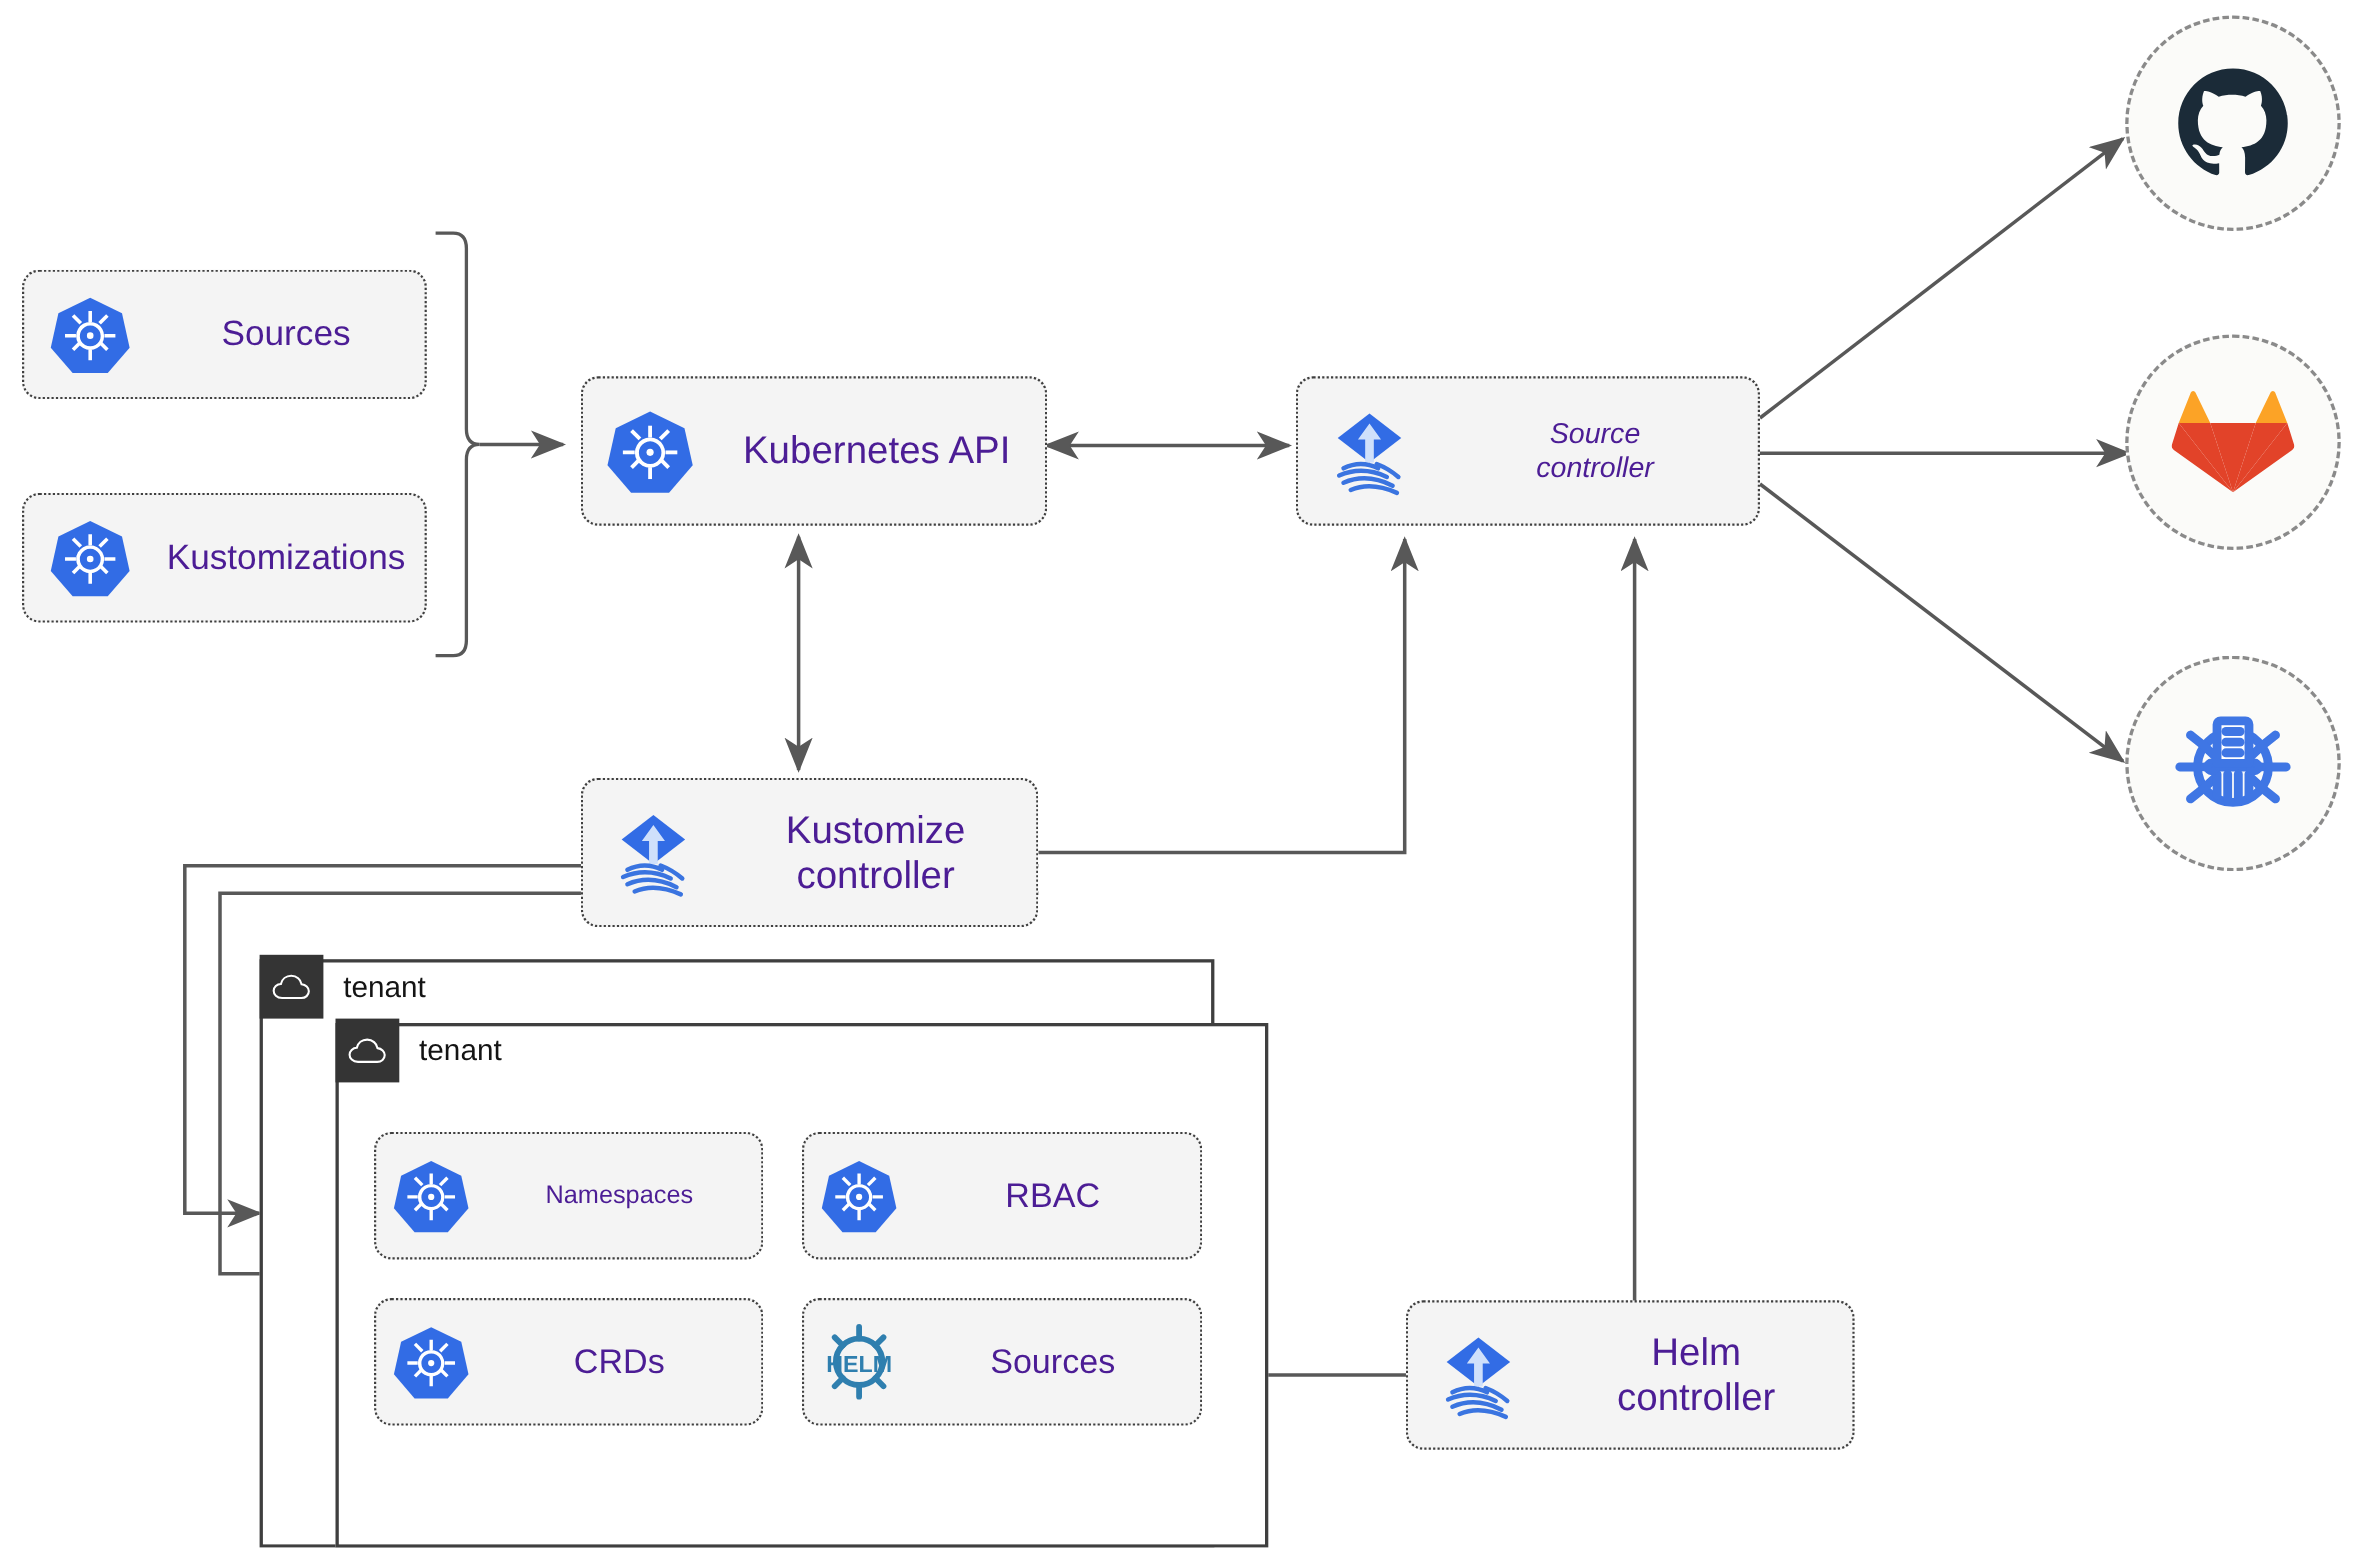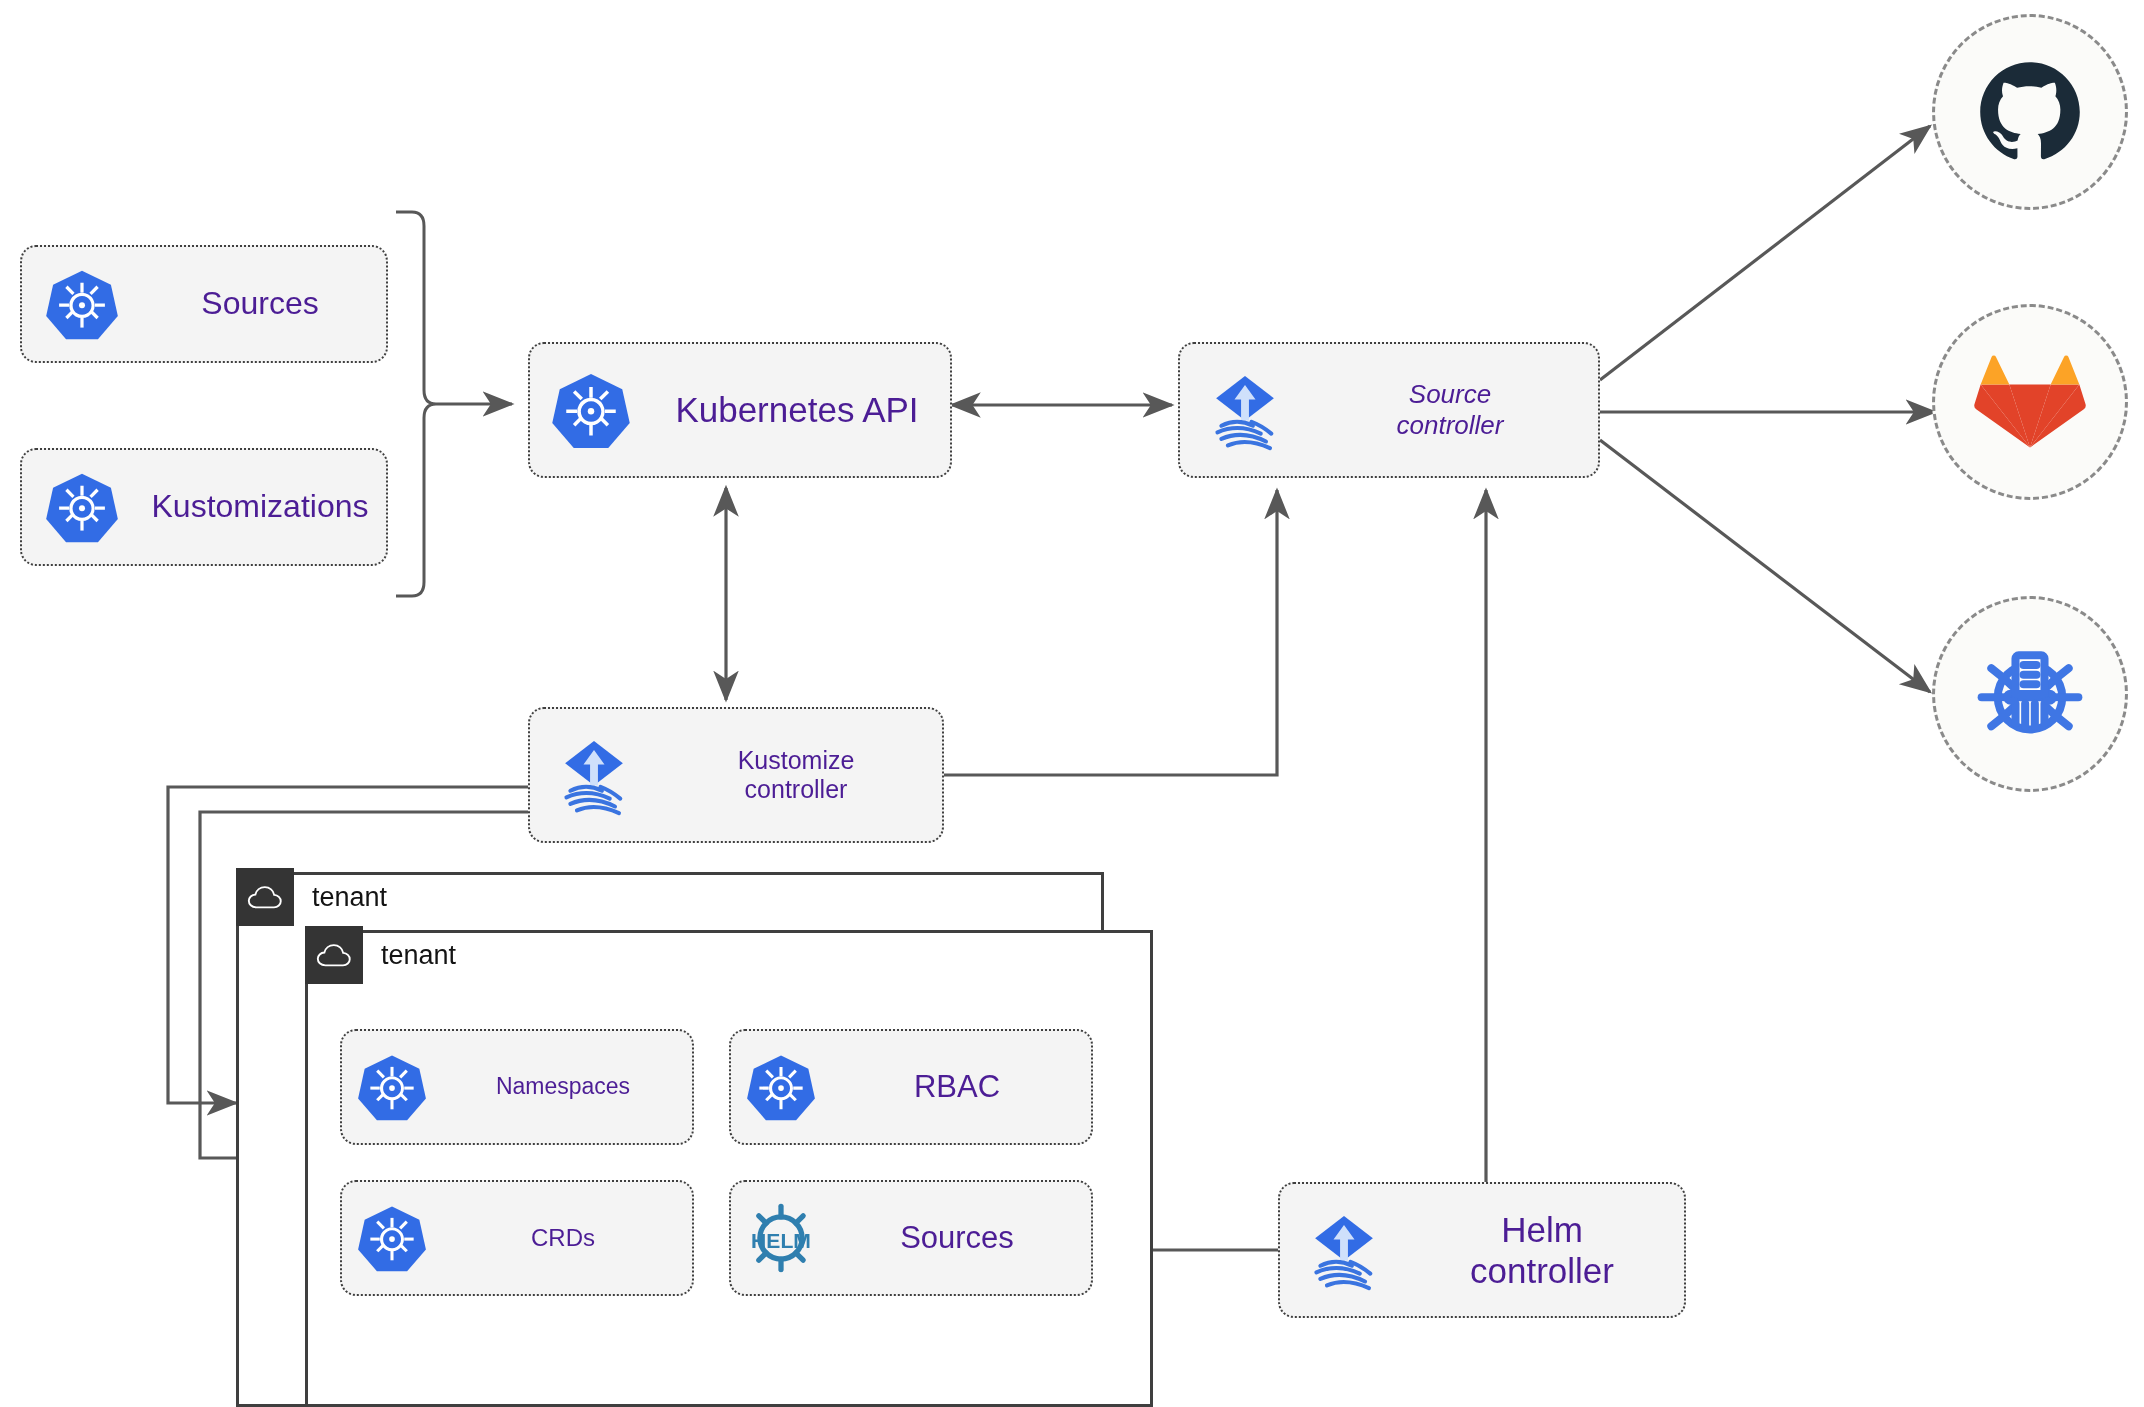--- a/index.html
+++ b/index.html
@@ -226,21 +226,21 @@
         <path d="M32 13 L40 24 L35 24 L35 40 L29 40 L29 24 L24 24 Z" fill="#cfe0fb"></path>
         <g stroke="#3a74e0" stroke-width="3.1" fill="none" stroke-linecap="round">
           <path d="M14 44 Q 26 38 38 44"></path>
             <path d="M11 49 Q 27 42 44 50"></path>
           <path d="M14 54 Q 30 47 48 56"></path>
             <path d="M19 59 Q 33 53 51 61"></path>
           <path d="M37 41 Q 45 44 52 50"></path>
         </g>
       </svg>
     </div>
-    <div class="lbl" style="font-size:25px;">Kustomize
+    <div class="lbl" style="font-size:35px;">Kustomize
 controller</div>
   </div>
 
   <div class="node" style="left:1278px; top:1182px; width:408px; height:136px;">
     <div class="ico" style="width:128px;">
       <svg width="84" height="84" viewBox="0 0 64 64">
         <path d="M32 6 L54 23 L32 40 L10 23 Z" fill="#326ce5"></path>
         <path d="M32 13 L40 24 L35 24 L35 40 L29 40 L29 24 L24 24 Z" fill="#cfe0fb"></path>
         <g stroke="#3a74e0" stroke-width="3.1" fill="none" stroke-linecap="round">
           <path d="M14 44 Q 26 38 38 44"></path>
@@ -334,21 +334,21 @@
           <path d="M12.2 31.6h8.6v2.8h-8.6z"></path>
             <path d="M43.2 31.6h8.6v2.8h-8.6z"></path>
           <path d="M17.5 18.1l2-2 6.1 6.1-2 2z"></path>
             <path d="M38.4 39.0l2-2 6.1 6.1-2 2z"></path>
           <path d="M44.5 16.1l2 2-6.1 6.1-2-2z"></path>
             <path d="M23.6 37.0l2 2-6.1 6.1-2-2z"></path>
           <path d="M32 22.2 A11 11 0 1 1 31.9 22.2 Z M32 25.0 A8.2 8.2 0 1 0 32.1 25.0 Z"></path>
         </g>
       </svg>
     </div>
-    <div class="lbl" style="font-size:24px;text-align:center;">CRDs</div>
+    <div class="lbl" style="font-size:31px;text-align:center;">CRDs</div>
   </div>
 
   <div class="node" style="left:729px; top:1180px; width:364px; height:116px; z-index:5;">
     <div class="ico" style="width:100px;">
       <svg width="76" height="76" viewBox="0 0 72 72">
         <g stroke="#2f7faf" stroke-width="5" fill="none" stroke-linecap="round">
           <circle cx="36" cy="36" r="20"></circle>
           <path d="M36 6 L36 16"></path>
             <path d="M36 56 L36 66"></path>
           <path d="M15 15 L22 22"></path>

